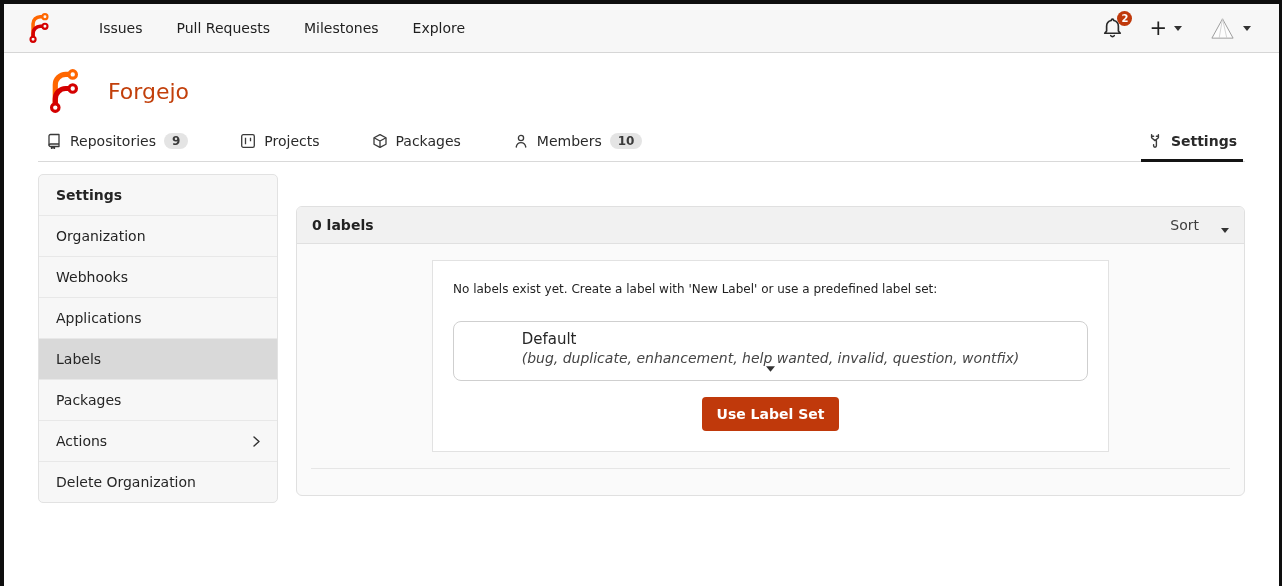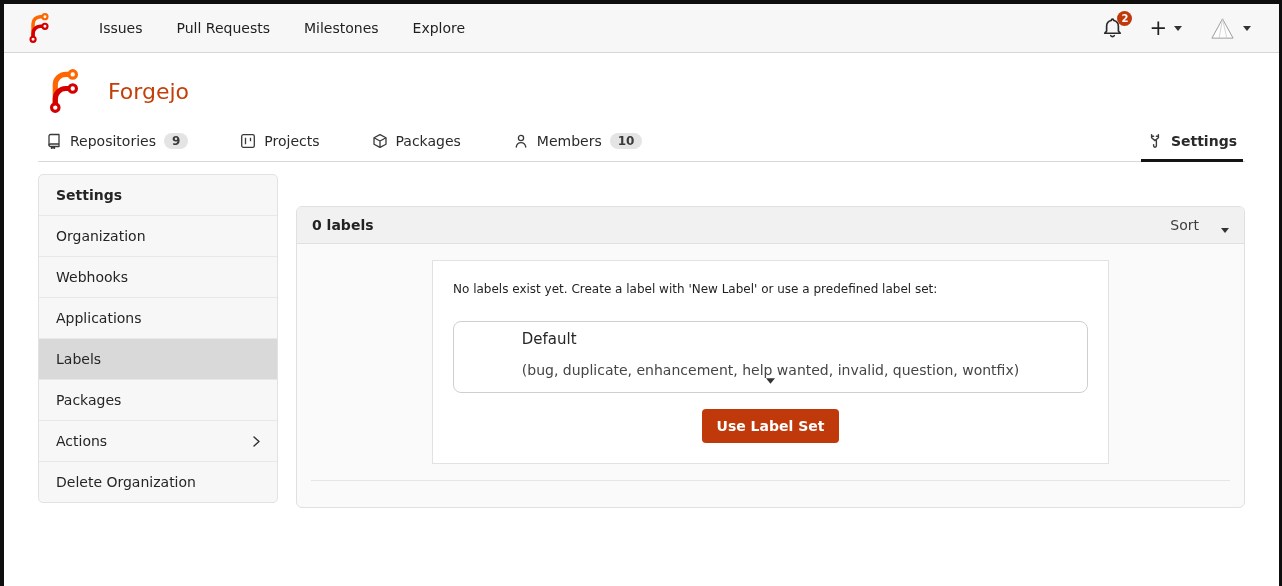--- a/index.html
+++ b/index.html
@@ -99,21 +99,21 @@
     width:677px; max-width:100%; margin:0 auto; background:#fff;
     border:1px solid #e2e2e2; padding:21px 20px 20px;
   }
   .empty-message { font-size:12px; color:#1f1f1f; }
   .select-box {
     margin-top:25px; border:1px solid #cfcfcf; border-radius:8px; background:#fff;
     padding:8px 15px; display:flex; align-items:center; justify-content:space-between;
     cursor:pointer; min-height:56px;flex-direction:column;
   }
   .select-main { font-size:15px; color:#262626; }
-  .select-detail { font-size:14px; color:#454545; margin-top:14px; }
+  .select-detail { font-size:14px; font-style:italic; color:#454545; margin-top:2px; }
   .use-btn-row { text-align:center; margin-top:16px; }
   .panel-divider { border-top:1px solid #e6e6e6; margin-top:16px; }
 </style>
 </head>
 <body>
 
 <div class="screen">
 
   <header class="navbar">
     <div class="navbar-logo">

